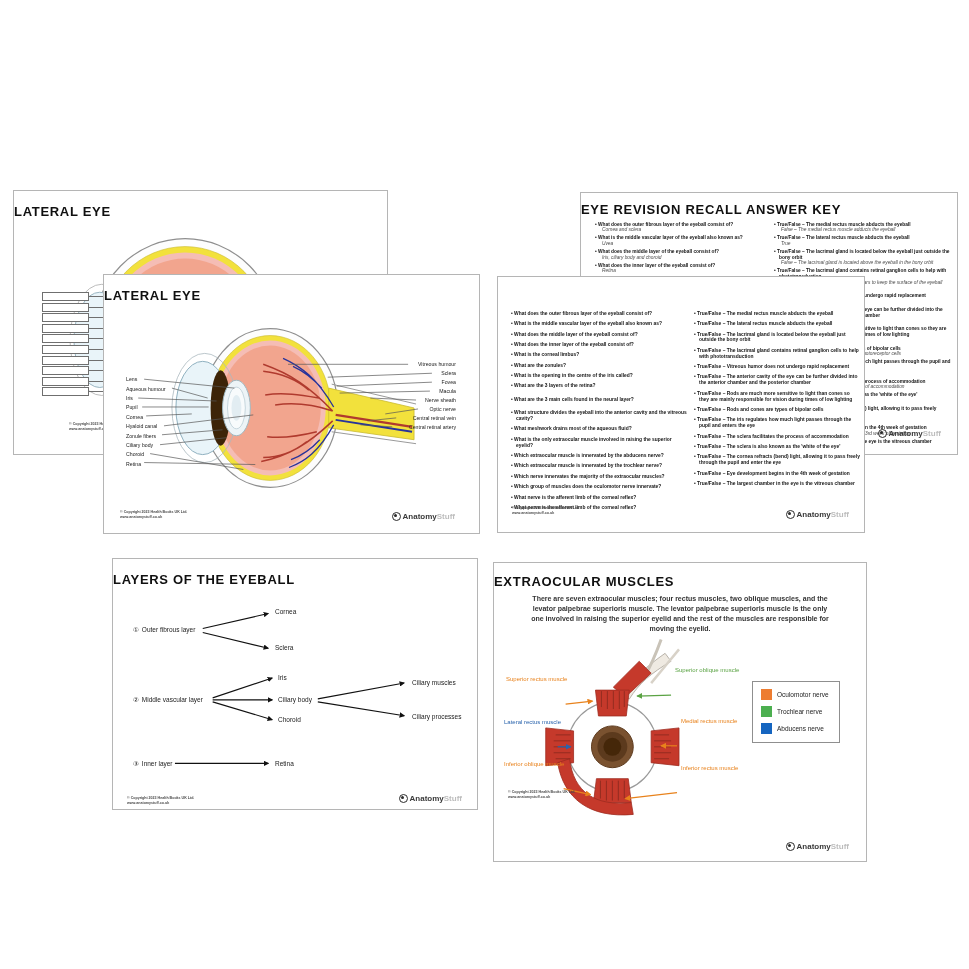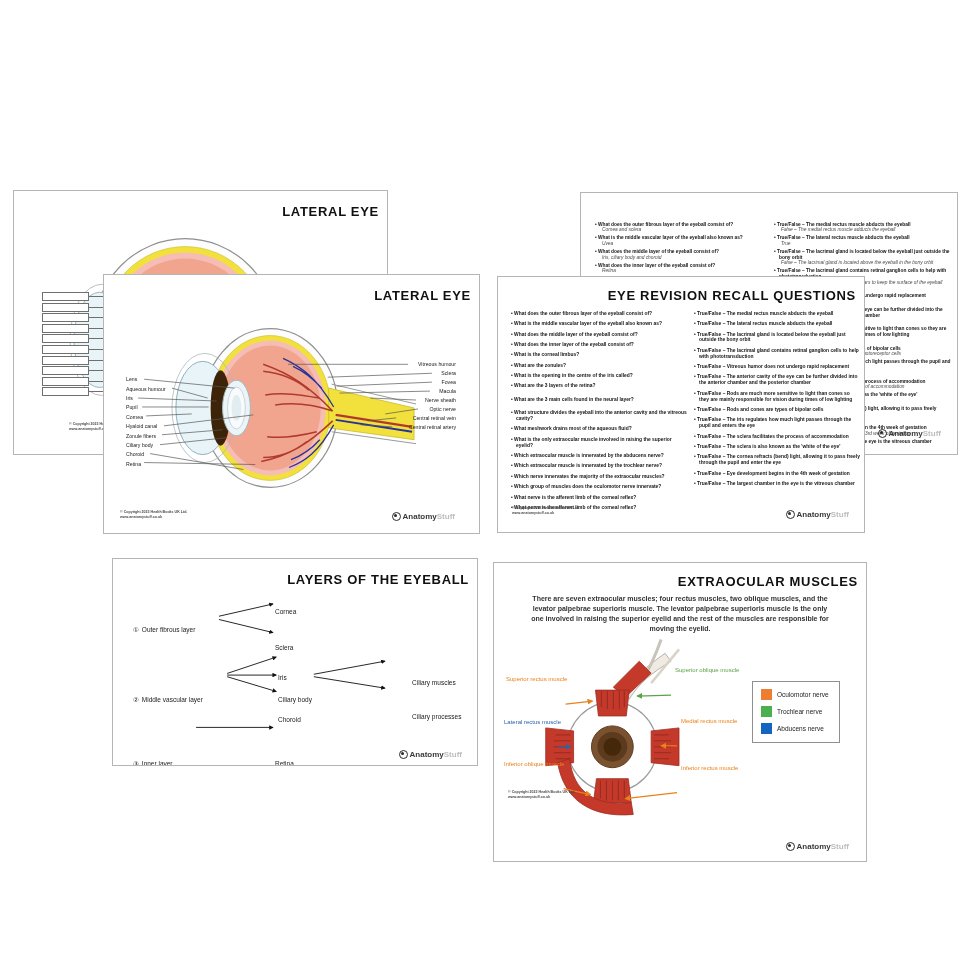--- a/index.html
+++ b/index.html
@@ -3,23 +3,23 @@
 <meta charset="utf-8">
 <style>
   html,body{margin:0;padding:0;width:969px;height:969px;background:#fff;overflow:hidden;
     font-family:"Liberation Sans",sans-serif;}
   .canvas{position:relative;width:969px;height:969px;background:#fff;}
   .sheet{position:absolute;background:#fff;border:1px solid #b5b5b5;overflow:hidden;box-sizing:border-box;}
   #s1{left:13px;top:190px;width:375px;height:265px;z-index:1;}
   #s2{left:580px;top:192px;width:378px;height:263px;z-index:1;}
   #s3{left:103px;top:274px;width:377px;height:260px;z-index:2;}
   #s4{left:497px;top:276px;width:368px;height:257px;z-index:2;}
-  #s5{left:112px;top:558px;width:366px;height:208px;z-index:3;}
+  #s5{left:112px;top:558px;width:366px;height:252px;z-index:3;}
   #s6{left:493px;top:562px;width:374px;height:300px;z-index:3;}
-  .sheet-title{position:absolute;left:0;right:8px;margin:0;text-align:right;
+  .sheet-title{position:absolute;left:0;right:16px;margin:0;text-align:left;
     font:700 13px "Liberation Sans",sans-serif;letter-spacing:.7px;color:#101010;}
   .svgfill{position:absolute;left:0;top:0;width:100%;height:100%;}
   .copyright{position:absolute;font:700 7.2px/1.35 "Liberation Sans",sans-serif;color:#4a4a4a;
     transform:scale(.5);transform-origin:0 0;white-space:nowrap;}
   .logo{position:absolute;display:flex;align-items:flex-end;gap:2px;
     font:700 8px "Liberation Sans",sans-serif;white-space:nowrap;}
   .logo-circle{width:9px;height:9px;border:1.6px solid #2b2b2b;border-radius:50%;box-sizing:border-box;
     position:relative;}
   .logo-circle::after{content:"";position:absolute;left:1px;top:1px;width:3px;height:3px;border-radius:50%;background:#2b2b2b;}
   .logo-a{color:#3a3a3a;}
@@ -105,20 +105,21 @@
       <div class="bbox" style="top:196px"></div>
         <div class="bstub" style="top:200px"></div>
     </div>
     <div class="copyright" style="left:55px;top:230px">
       <div>© Copyright 2023 Health Books UK Ltd.</div>
       <div>www.anatomystuff.co.uk</div>
     </div>
   </section>
 
   <section class="sheet" id="s2">
+    <h2 class="sheet-title" style="top:9px">EYE REVISION RECALL ANSWER KEY</h2>
     <div class="ak-cols">
       <div class="ak-col-l">
         <div class="ak-item">
             <div class="ak-q">What does the outer fibrous layer of the eyeball consist of?</div>
             <div class="ak-a">Cornea and sclera</div>
           </div>
         <div class="ak-item">
             <div class="ak-q">What is the middle vascular layer of the eyeball also known as?</div>
             <div class="ak-a">Uvea</div>
           </div>
@@ -252,21 +253,20 @@
       <div>© Copyright 2023 Health Books UK Ltd.</div>
       <div>www.anatomystuff.co.uk</div>
     </div>
     <div class="logo" style="right:24px;bottom:12px">
       <span class="logo-circle"></span>
       <span><span class="logo-a">Anatomy</span><span class="logo-s">Stuff</span></span>
     </div>
   </section>
 
   <section class="sheet" id="s4">
-    <h2 class="sheet-title" style="top:11px">EYE REVISION RECALL QUESTIONS</h2>
     <div class="q-cols">
       <div class="q-col-l">
         <div class="qi">What does the outer fibrous layer of the eyeball consist of?</div>
         <div class="qi">What is the middle vascular layer of the eyeball also known as?</div>
         <div class="qi">What does the middle layer of the eyeball consist of?</div>
         <div class="qi">What does the inner layer of the eyeball consist of?</div>
         <div class="qi">What is the corneal limbus?</div>
         <div class="qi">What are the zonules?</div>
         <div class="qi">What is the opening in the centre of the iris called?</div>
         <div class="qi">What are the 3 layers of the retina?</div>

